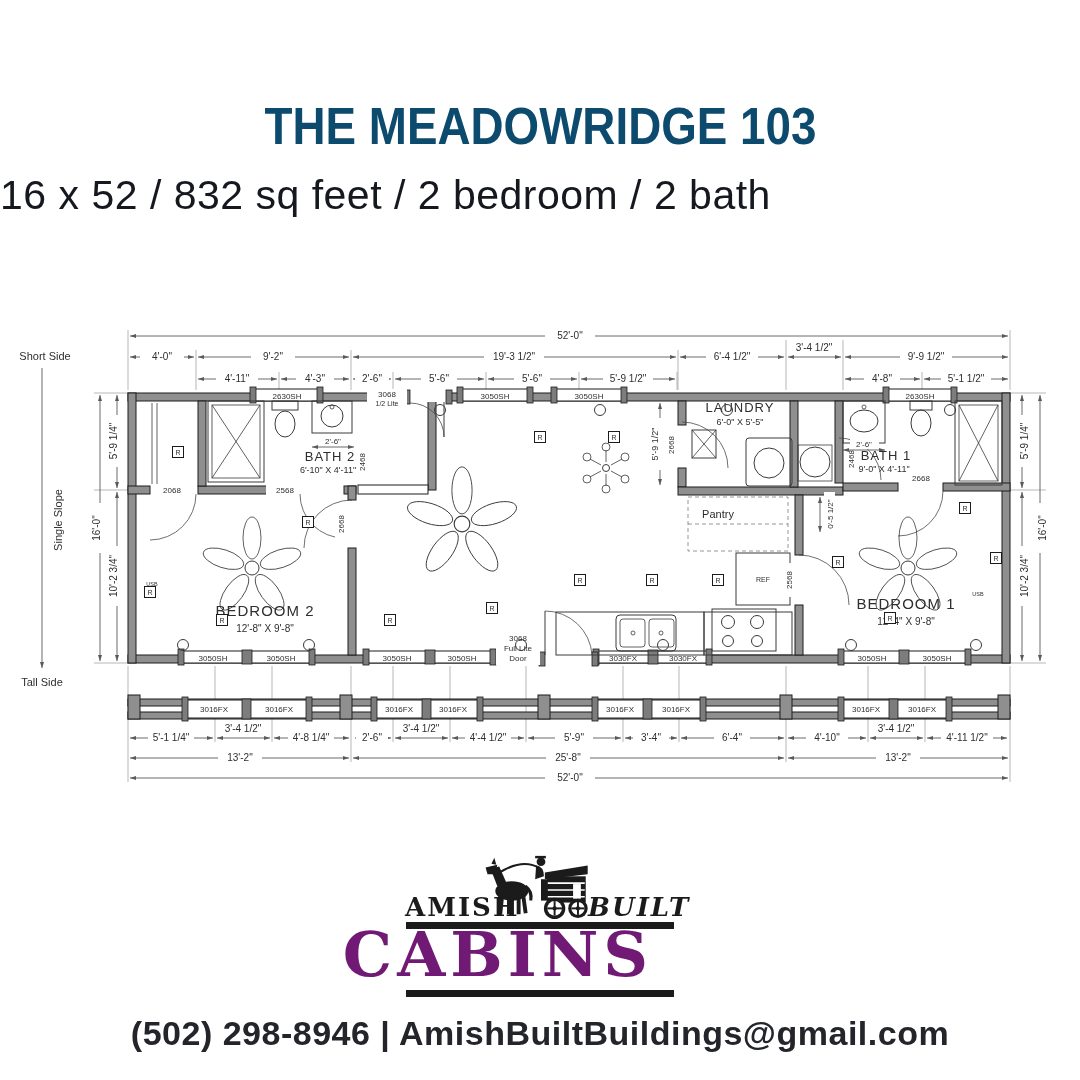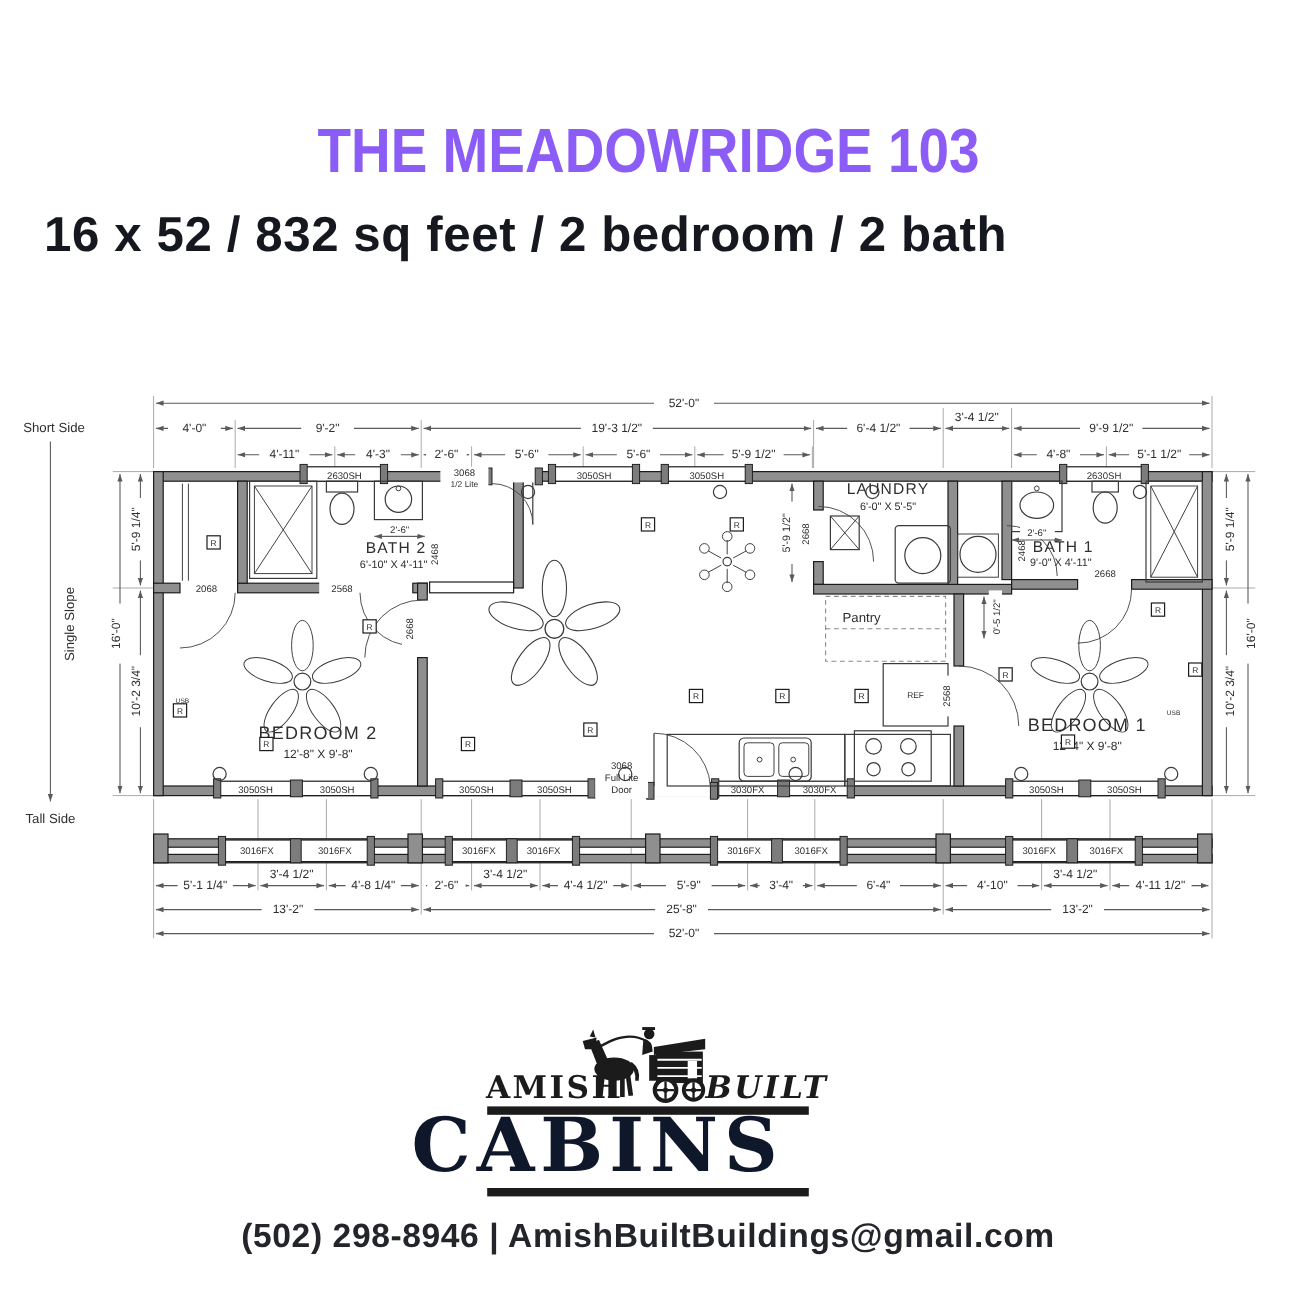--- a/index.html
+++ b/index.html
@@ -1,23 +1,23 @@
 <!DOCTYPE html>
 <html><head>
 <meta charset="utf-8">
 <style>
   html,body{margin:0;padding:0;background:#fff;}
   #page{position:relative;width:1080px;height:1080px;background:#fff;overflow:hidden;
         font-family:"Liberation Sans",sans-serif;color:#1a1a1a;}
   
   #title{position:absolute;top:96px;left:0;width:1080px;text-align:center;
-         font-size:52px;font-weight:800;letter-spacing:0px;color:#8b5cf6;}
+         font-size:52px;font-weight:800;letter-spacing:0px;color:#0c4a6e;}
   #title span{display:inline-block;transform:scaleX(.88);}
-  #subtitle{position:absolute;top:172px;left:0;width:876px;text-align:center;
-            font-size:41px;font-weight:700;color:#15181e;letter-spacing:.5px;}
+  #subtitle{position:absolute;top:172px;left:0;width:876px;
+            font-size:41px;font-weight:400;color:#15181e;letter-spacing:.5px;}
   
   #plan{position:absolute;top:300px;left:0;}
   .w{fill:#8f8f8f;stroke:#1c1c1c;stroke-width:1;}
   .wb{fill:#fff;stroke:#1c1c1c;stroke-width:1;}
   .cp{fill:#7c7c7c;stroke:#1c1c1c;stroke-width:.8;}
   .fx{fill:none;stroke:#3a3a3a;stroke-width:1;}
   .fxl{fill:none;stroke:#3a3a3a;stroke-width:.8;}
   .dsh{fill:none;stroke:#8a8a8a;stroke-width:.9;stroke-dasharray:4 3;}
   .dm{stroke:#5a5a5a;stroke-width:.9;fill:none;marker-start:url(#ar);marker-end:url(#ar);}
   .ae{stroke:#5a5a5a;stroke-width:.9;fill:none;marker-end:url(#ar);}
@@ -32,23 +32,23 @@
   #logo{position:absolute;top:852px;left:0;width:1080px;height:150px;}
   .lg-word{position:absolute;font-family:"DejaVu Serif",serif;font-weight:700;
            font-size:26px;letter-spacing:2px;color:#1b1b1b;top:40px;}
   #lg-amish{left:405px;width:90px;text-align:center;}
   #lg-built{left:588px;width:90px;text-align:center;font-style:italic;}
   #lg-horse{position:absolute;left:482px;top:0px;}
   .lg-bar{position:absolute;left:406px;width:268px;height:7px;background:#1b1b1b;}
   #lg-bar1{top:70px;} #lg-bar2{top:138px;}
   #lg-cabins{position:absolute;top:66px;left:0;width:996px;text-align:center;
              font-family:"DejaVu Serif",serif;font-weight:700;font-size:62px;
-             letter-spacing:5px;color:#0f172a;}
+             letter-spacing:5px;color:#701a75;}
   #contact{position:absolute;top:1014px;left:0;width:1080px;text-align:center;
-           font-size:28px;font-weight:700;color:#23252a;letter-spacing:.5px;}
+           font-size:34px;font-weight:700;color:#23252a;letter-spacing:.5px;}
 </style>
 </head>
 <body>
 
 <div id="page">
 
   <div id="title"><span>THE MEADOWRIDGE 103</span></div>
   <div id="subtitle">16 x 52 / 832 sq feet / 2 bedroom / 2 bath</div>
 
   <svg id="plan" width="1080" height="500" viewBox="0 300 1080 500">

